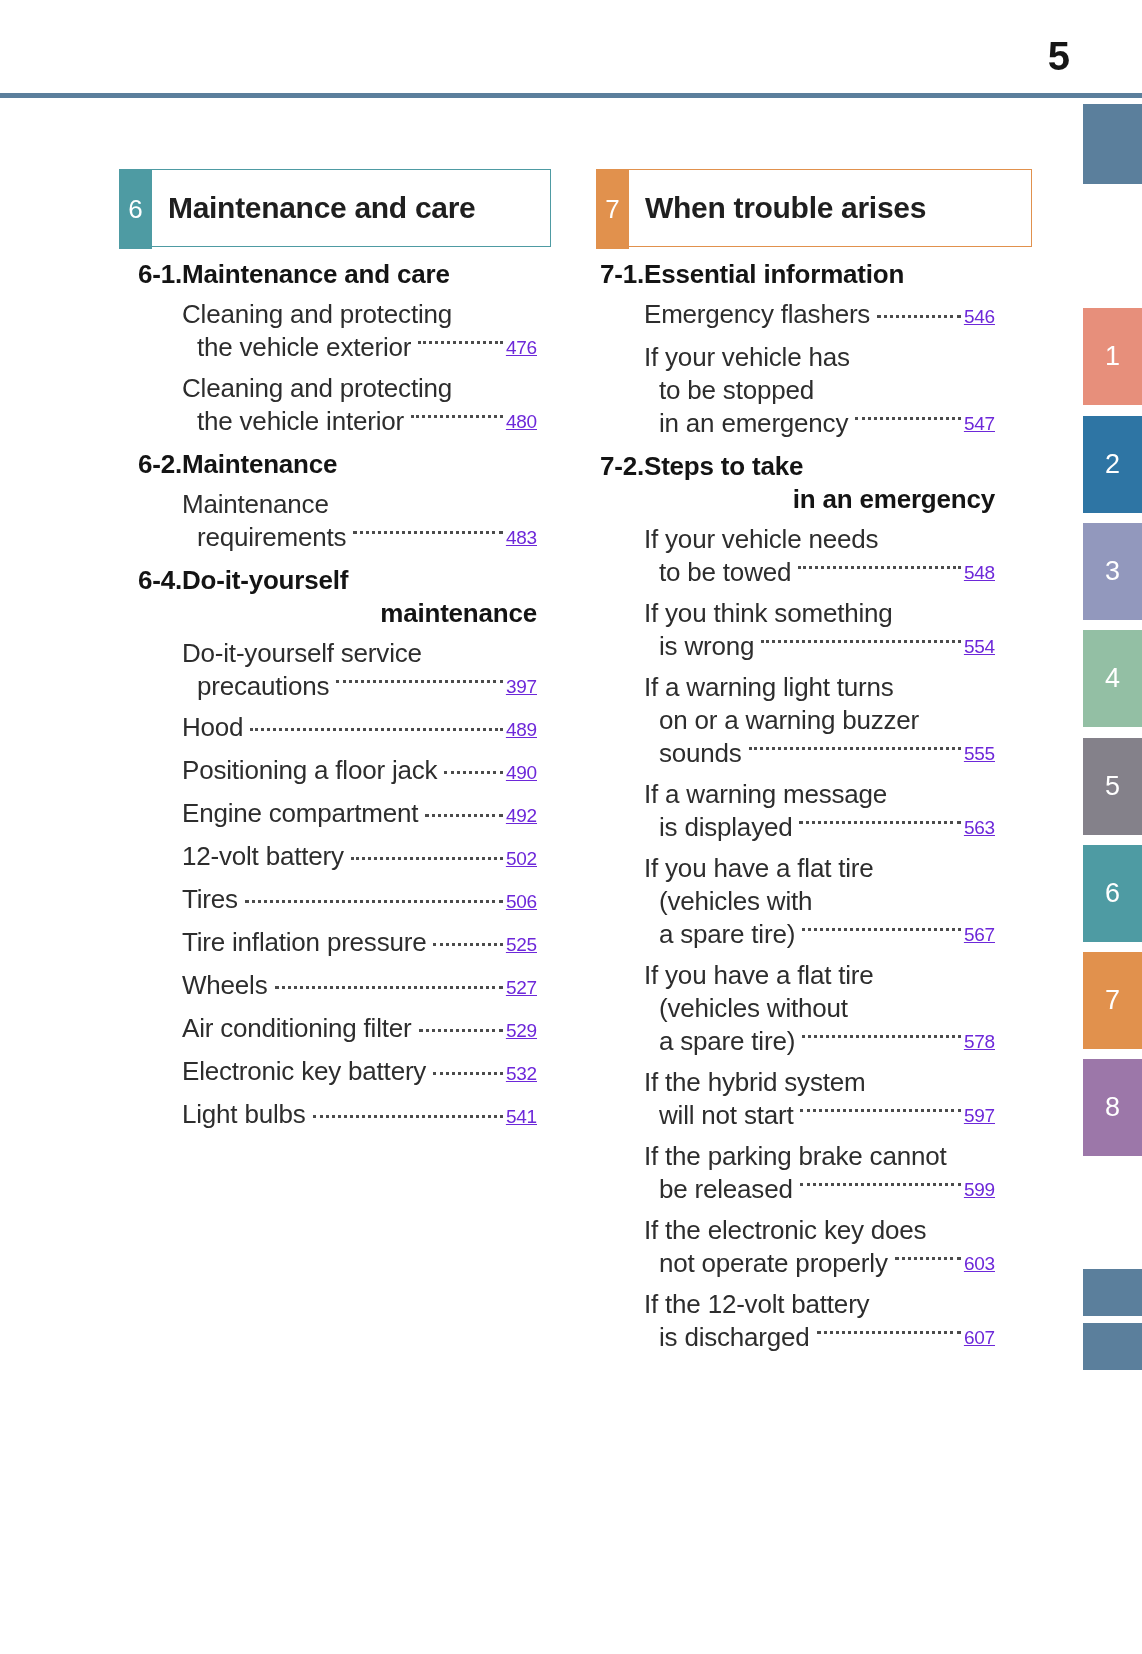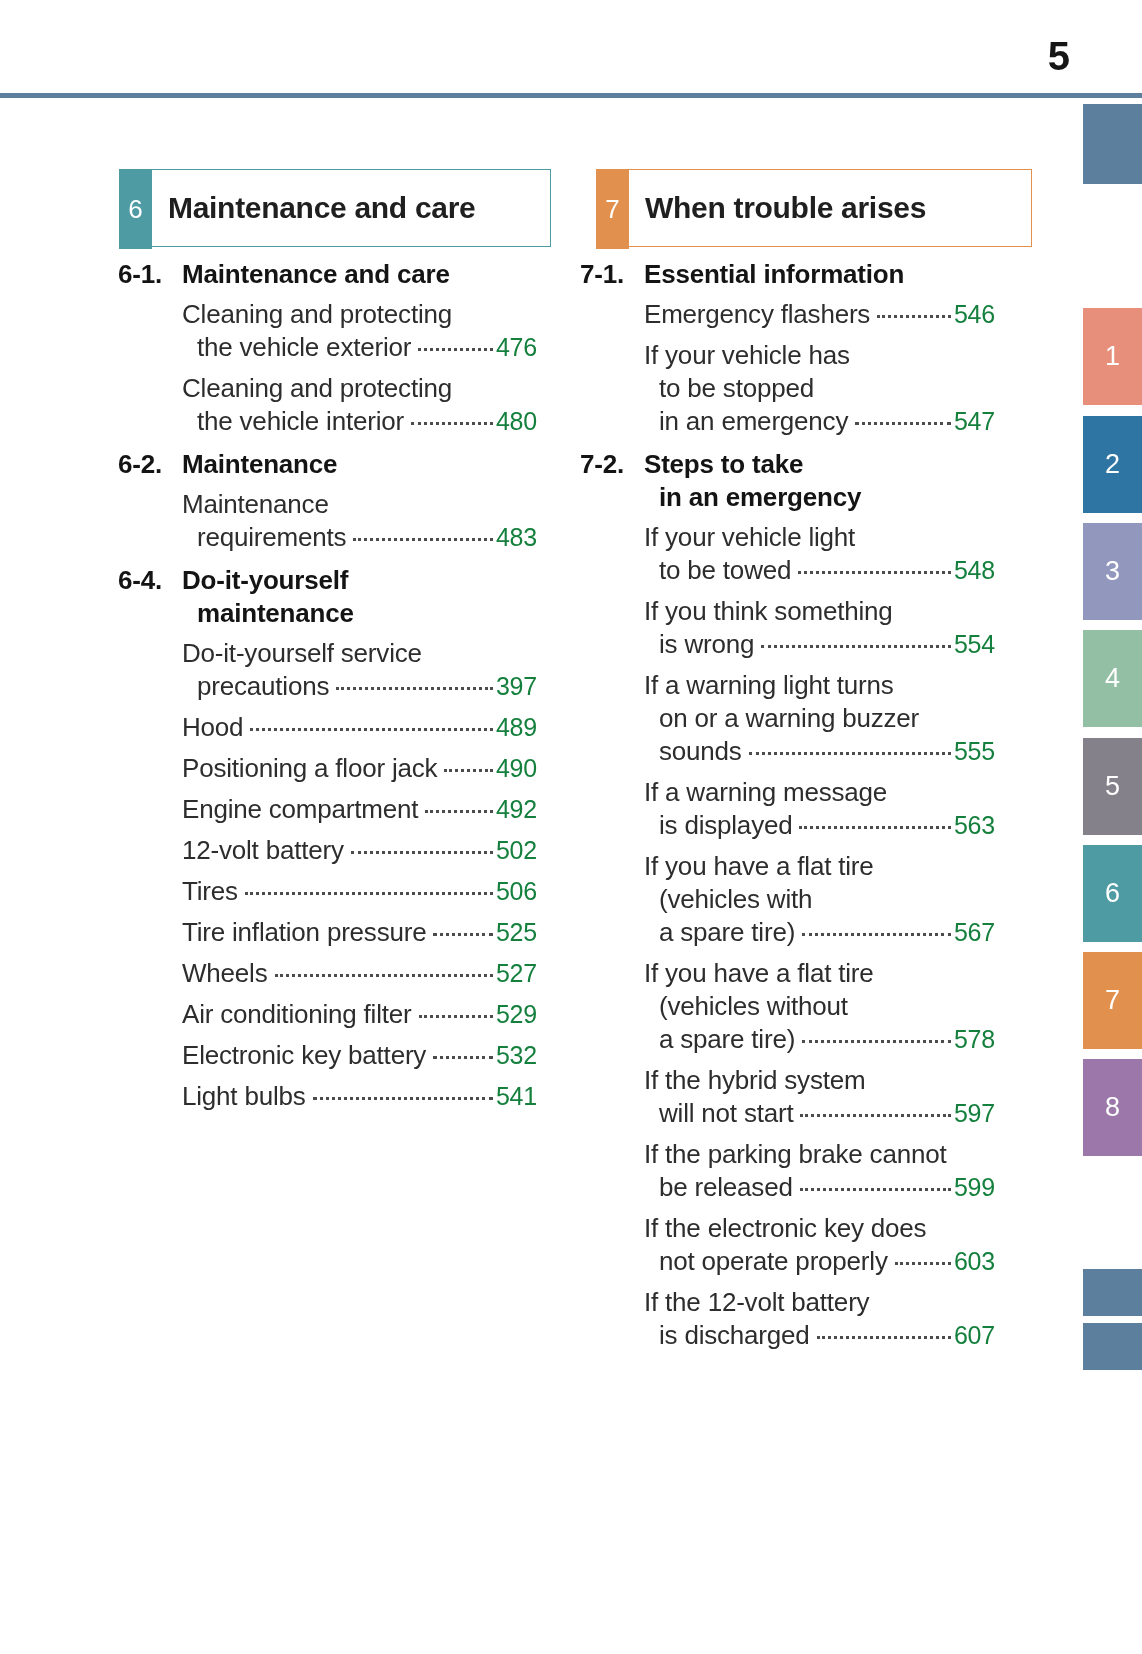--- a/index.html
+++ b/index.html
@@ -24,34 +24,34 @@
     position:absolute;left:-1px;top:-1px;width:33px;height:80px;color:#fff;
     font-size:26px;display:flex;align-items:center;justify-content:center;
   }
   .hb-title{margin-left:48px;font-size:30px;font-weight:700;color:#1f1f1f;letter-spacing:-0.3px;}
 
   
   .col{position:absolute;top:258px;font-size:26px;line-height:33px;letter-spacing:-0.2px;}
   #col-left{left:118px;width:419px;}
   #col-right{left:580px;width:415px;}
   .section{margin-bottom:10px;}
-  .sec-head{margin-bottom:7px;font-weight:700;color:#141414;}
+  .sec-head{margin-bottom:7px;font-weight:700;color:#141414;text-align:right;}
   .sec-row{display:flex;}
   .sec-label{width:64px;flex:none;}
   .sec-extra{padding-left:79px;font-weight:700;}
   .entry{margin-bottom:8px;}
   .eline{padding-left:64px;white-space:nowrap;}
-  .eline.cont{padding-left:79px;}
+  .eline.cont{padding-left:79px;align-items:center;}
   .lastline{display:flex;align-items:baseline;white-space:nowrap;}
   .etext{flex:none;}
   .leader{
     flex:1;min-width:12px;border-bottom:3px dotted #4c4c4c;
     margin:0 3px 0 7px;transform:translateY(-5px);
   }
-  .pnum{flex:none;font-size:25px;color:#15803d;}
+  .pnum{flex:none;font-size:19px;color:#6d28d9;text-decoration:underline;}
 
   
   .side-tab{
     position:absolute;left:1083px;width:59px;color:#fff;
     font-size:27px;display:flex;align-items:center;justify-content:center;
   }
 </style>
 </head>
 <body>
 
@@ -224,21 +224,21 @@
     </div>
     <div class="section">
       <div class="sec-head">
         <div class="sec-row">
           <div class="sec-label">7-2.</div>
           <div class="sec-title-line">Steps to take</div>
         </div>
         <div class="sec-extra">in an emergency</div>
       </div>
       <div class="entry">
-        <div class="eline">If your vehicle light</div>
+        <div class="eline">If your vehicle needs</div>
         <div class="eline lastline cont">
           <div class="etext">to be towed</div>
           <div class="leader"></div>
           <div class="pnum">548</div>
         </div>
       </div>
       <div class="entry">
         <div class="eline">If you think something</div>
         <div class="eline lastline cont">
           <div class="etext">is wrong</div>

